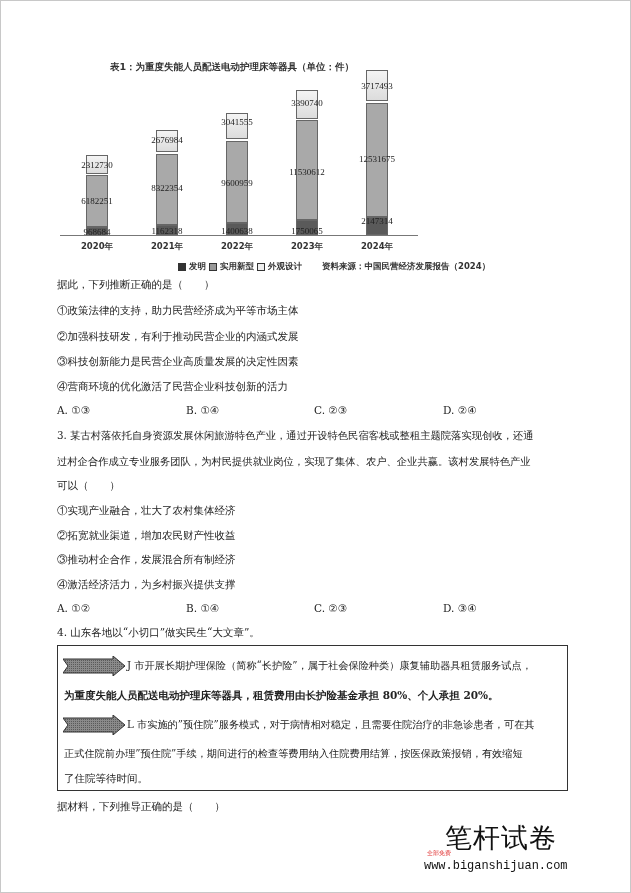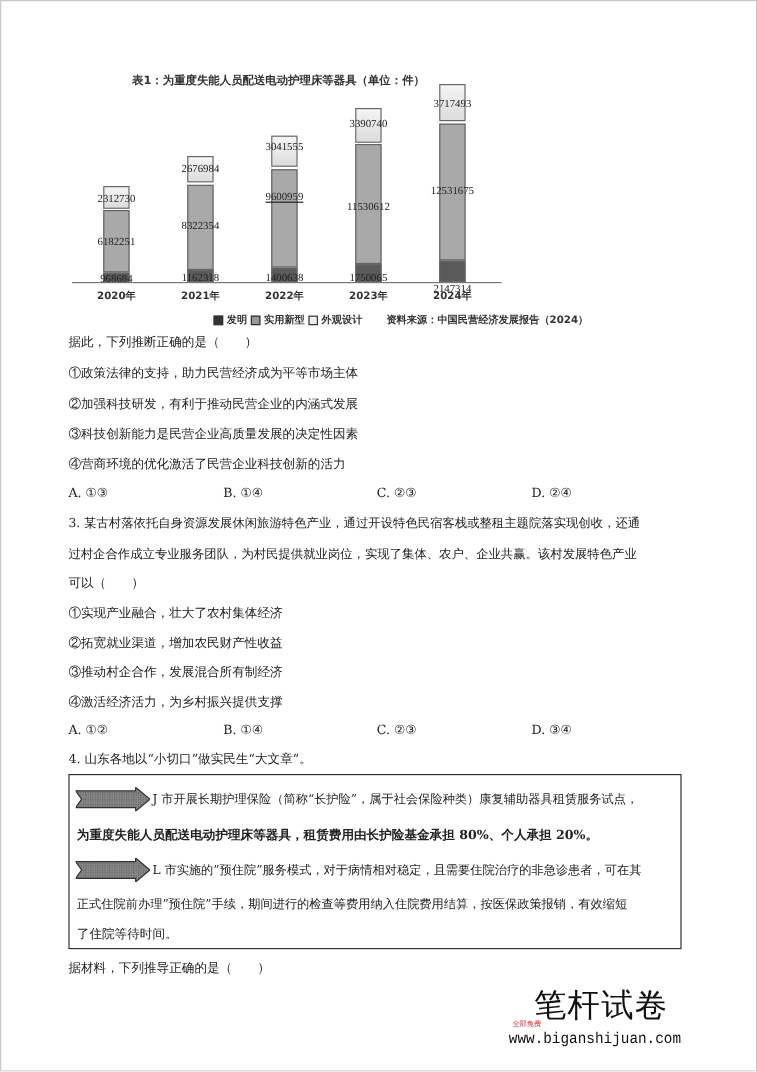--- a/index.html
+++ b/index.html
@@ -62,42 +62,42 @@
     <div class="seg-label" style="left:107px; top:128px;">8322354</div>
     <div class="seg-label" style="left:107px; top:171px;">1162318</div>
     <div class="year" style="left:107px;">2021年</div>
   </div>
 
   <div>
     <div class="seg invention" style="left:166px; top:168px; height:12px; position:absolute;"></div>
     <div class="seg utility" style="left:166px; top:86px; height:82px; position:absolute;"></div>
     <div class="seg design" style="left:166px; top:58px; height:26px; position:absolute;"></div>
     <div class="seg-label" style="left:177px; top:62px;">3041555</div>
-    <div class="seg-label" style="left:177px; top:104px;text-decoration:underline;">9600959</div>
+    <div class="seg-label" style="left:177px; top:123px;">9600959</div>
     <div class="seg-label" style="left:177px; top:171px;">1400638</div>
     <div class="year" style="left:177px;">2022年</div>
   </div>
 
   <div>
     <div class="seg invention" style="left:236px; top:165px; height:15px; position:absolute;"></div>
     <div class="seg utility" style="left:236px; top:65px; height:100px; position:absolute;"></div>
     <div class="seg design" style="left:236px; top:35px; height:29px; position:absolute;"></div>
     <div class="seg-label" style="left:247px; top:43px;">3390740</div>
     <div class="seg-label" style="left:247px; top:112px;">11530612</div>
     <div class="seg-label" style="left:247px; top:171px;">1750065</div>
     <div class="year" style="left:247px;">2023年</div>
   </div>
 
   <div>
     <div class="seg invention" style="left:306px; top:162px; height:18px; position:absolute;"></div>
     <div class="seg utility" style="left:306px; top:48px; height:114px; position:absolute;"></div>
     <div class="seg design" style="left:306px; top:15px; height:31px; position:absolute;"></div>
     <div class="seg-label" style="left:317px; top:26px;">3717493</div>
     <div class="seg-label" style="left:317px; top:99px;">12531675</div>
-    <div class="seg-label" style="left:317px; top:180px;">2147314</div>
+    <div class="seg-label" style="left:317px; top:161px;">2147314</div>
     <div class="year" style="left:317px;">2024年</div>
   </div>
 
   <div class="legend">
     <span class="lg-box" style="background:#333;"></span>
     <span>发明</span>
     <span class="lg-box" style="background:#999;"></span>
     <span>实用新型</span>
     <span class="lg-box" style="background:#eee;"></span>
     <span>外观设计</span>

